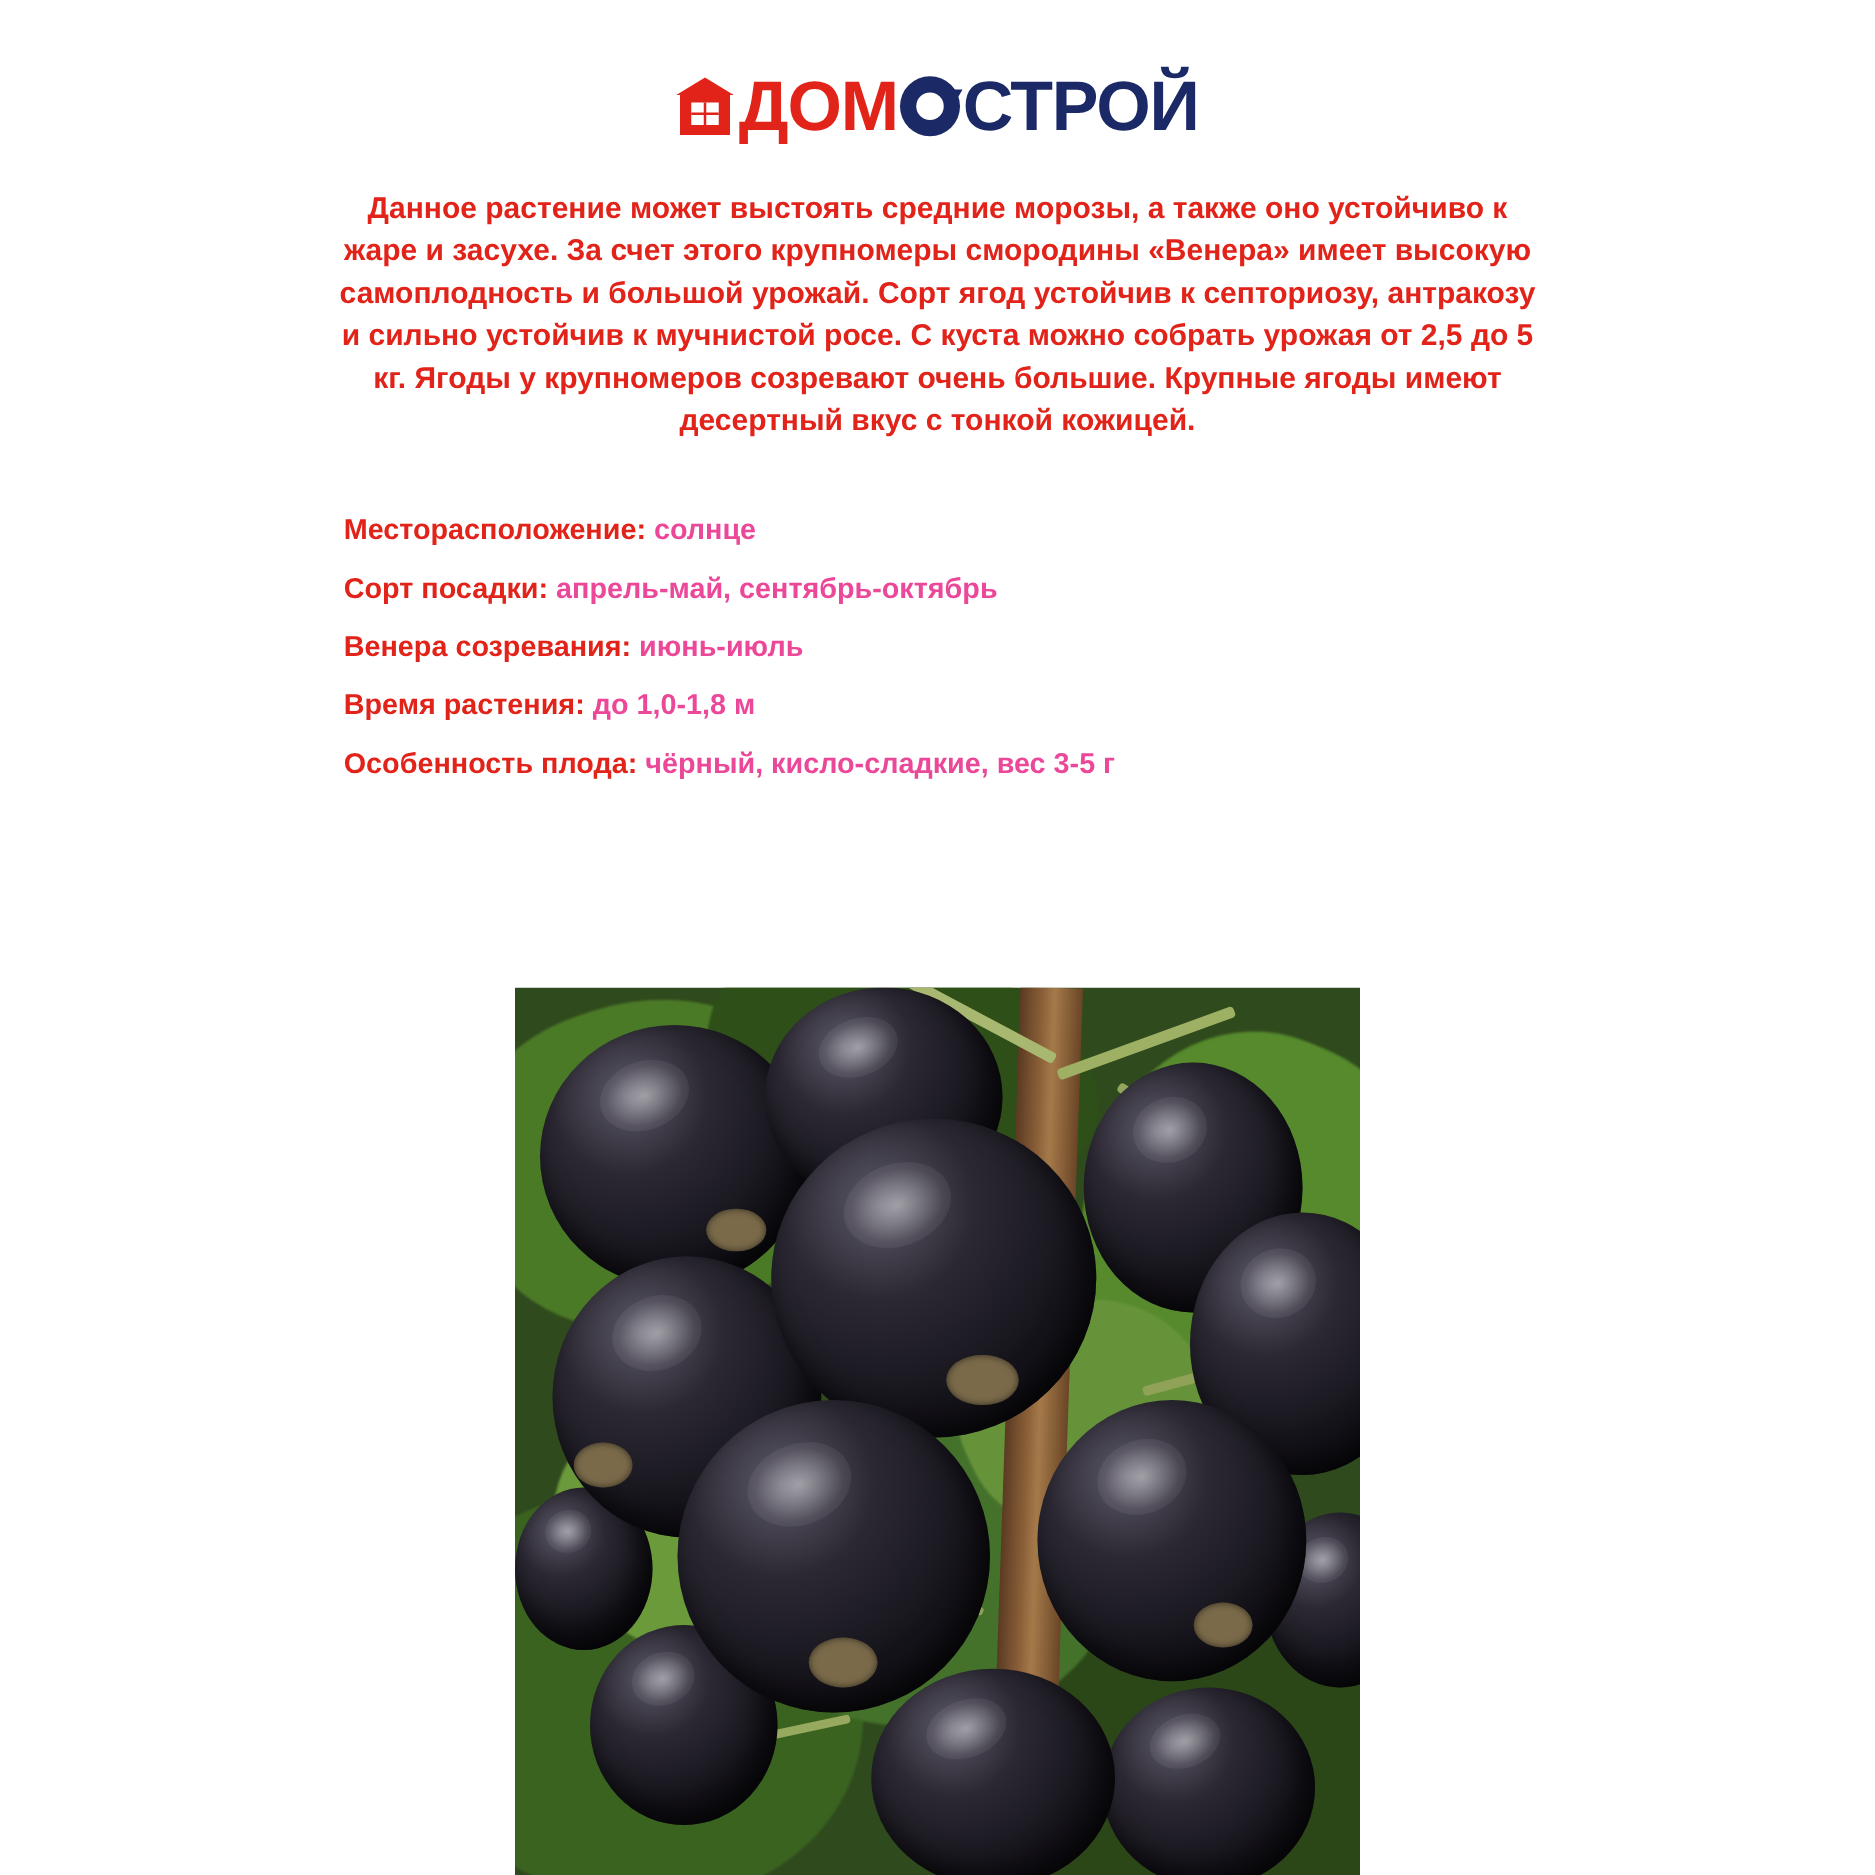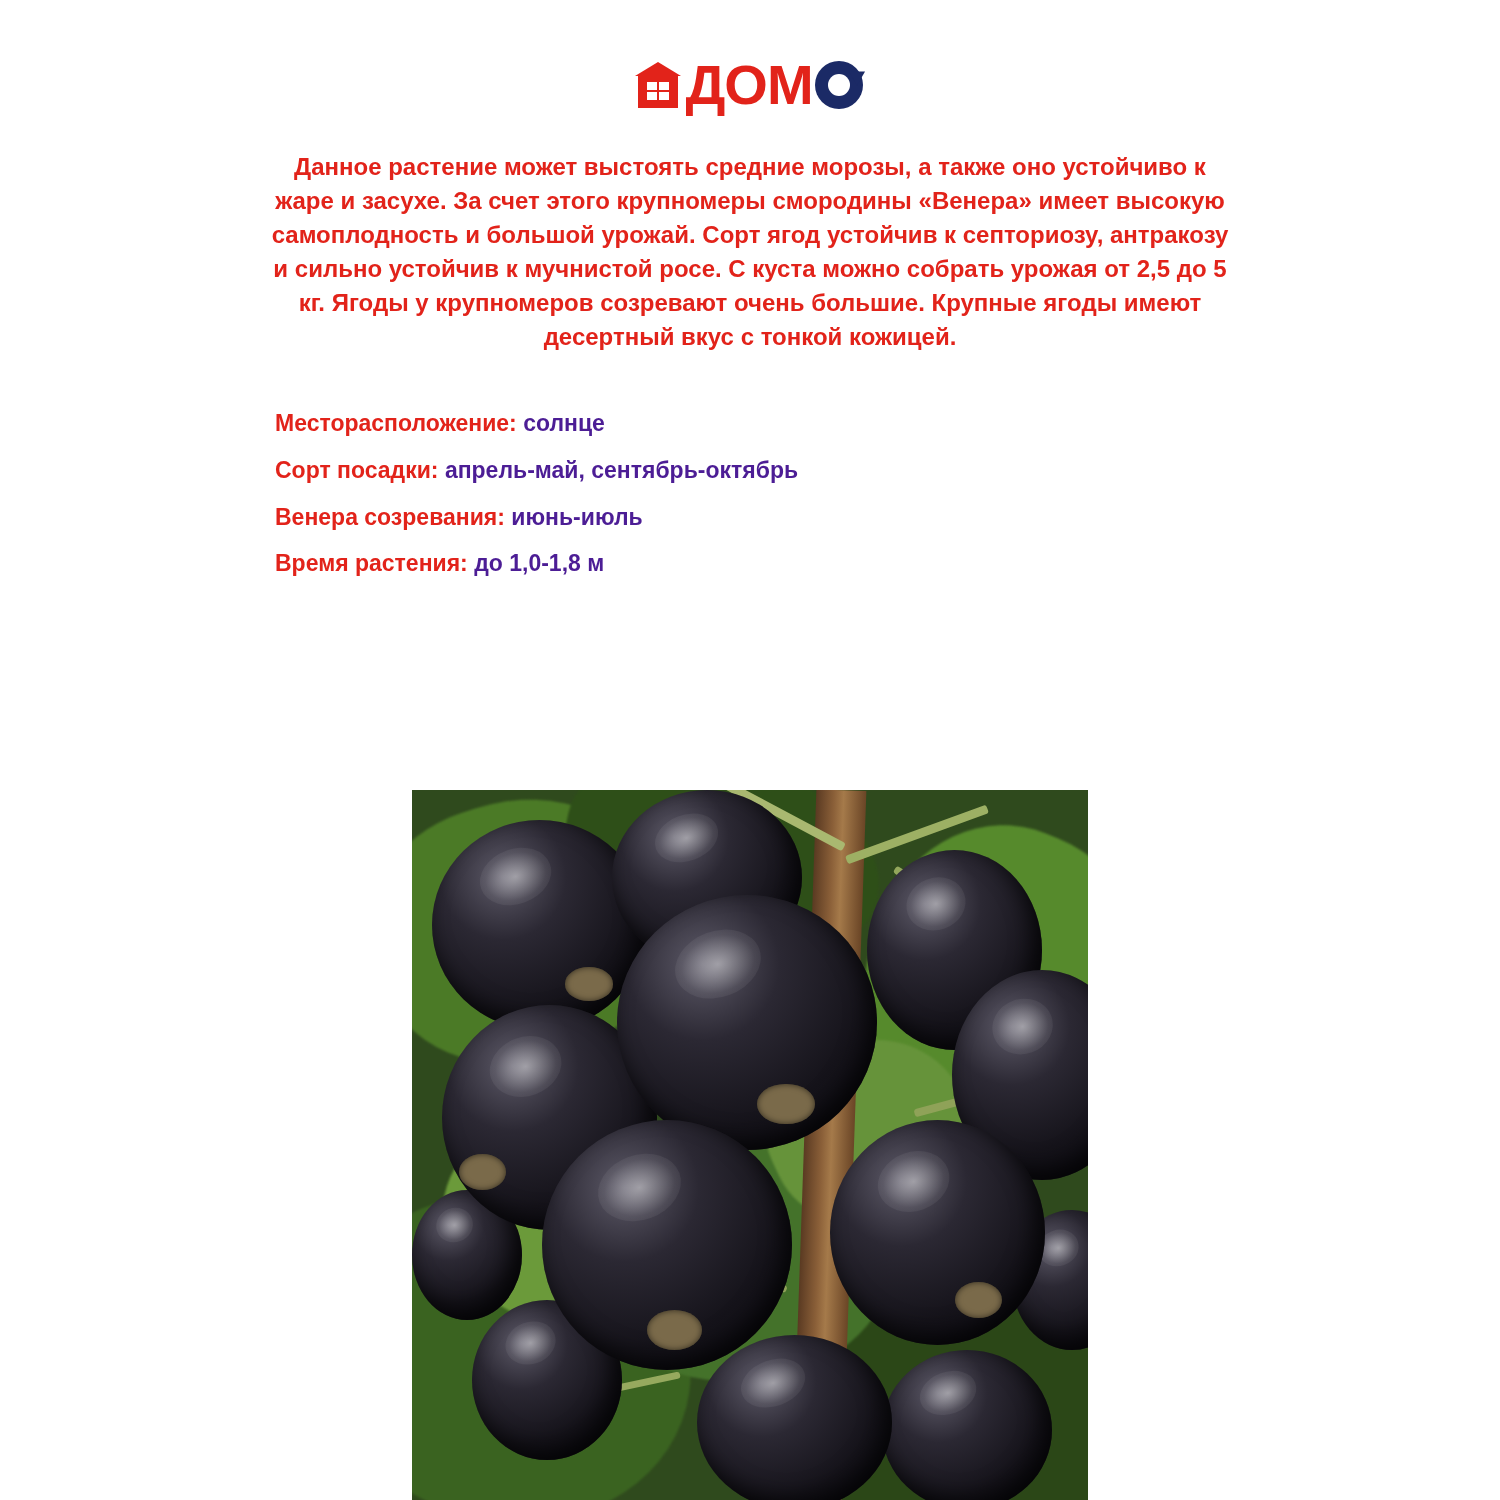--- a/index.html
+++ b/index.html
@@ -154,21 +154,21 @@
     font-size: 23px;
     line-height: 1.2;
     margin-bottom: 19px;
     white-space: nowrap;
   }
   .spec-label {
     color: #e2231a;
     font-weight: bold;
   }
   .spec-value {
-    color: #4c1d95;
+    color: #ec4899;
     font-weight: bold;
   }
 
   
   .photo-wrap {
     position: absolute;
     left: 412px;
     top: 790px;
     width: 676px;
     height: 710px;
@@ -274,20 +274,21 @@
     <div class="logo">
       <span class="logo-house">
         <span class="roof"></span>
         <span class="body"></span>
         <span class="win"></span>
       </span>
       <span class="logo-text-1">ДОМ</span>
       <span class="logo-circle">
           <span class="arrow"></span>
         </span>
+      <span class="logo-text-2">СТРОЙ</span>
     </div>
   </div>
 
 
   <p class="description">Данное растение может выстоять средние морозы, а также оно устойчиво к жаре и засухе. За счет этого крупномеры смородины «Венера» имеет высокую самоплодность и большой урожай. Сорт ягод устойчив к септориозу, антракозу и сильно устойчив к мучнистой росе. С куста можно собрать урожая от 2,5 до 5 кг. Ягоды у крупномеров созревают очень большие. Крупные ягоды имеют десертный вкус с тонкой кожицей.</p>
 
   <div class="specs">
     <div class="spec-row">
       <span class="spec-label">Месторасположение:</span>
       <span class="spec-value">солнце</span>
@@ -296,20 +297,24 @@
       <span class="spec-label">Сорт посадки:</span>
       <span class="spec-value">апрель-май, сентябрь-октябрь</span>
     </div>
     <div class="spec-row">
       <span class="spec-label">Венера созревания:</span>
       <span class="spec-value">июнь-июль</span>
     </div>
     <div class="spec-row">
       <span class="spec-label">Время растения:</span>
       <span class="spec-value">до 1,0-1,8 м</span>
+    </div>
+    <div class="spec-row">
+      <span class="spec-label">Особенность плода:</span>
+      <span class="spec-value">чёрный, кисло-сладкие, вес 3-5 г</span>
     </div>
   </div>
 
   <div class="photo-wrap">
     <div class="photo">
       <span class="leaf l1"></span>
       <span class="leaf l2"></span>
       <span class="leaf l3"></span>
       <span class="leaf l4"></span>
       <span class="leaf l5"></span>

